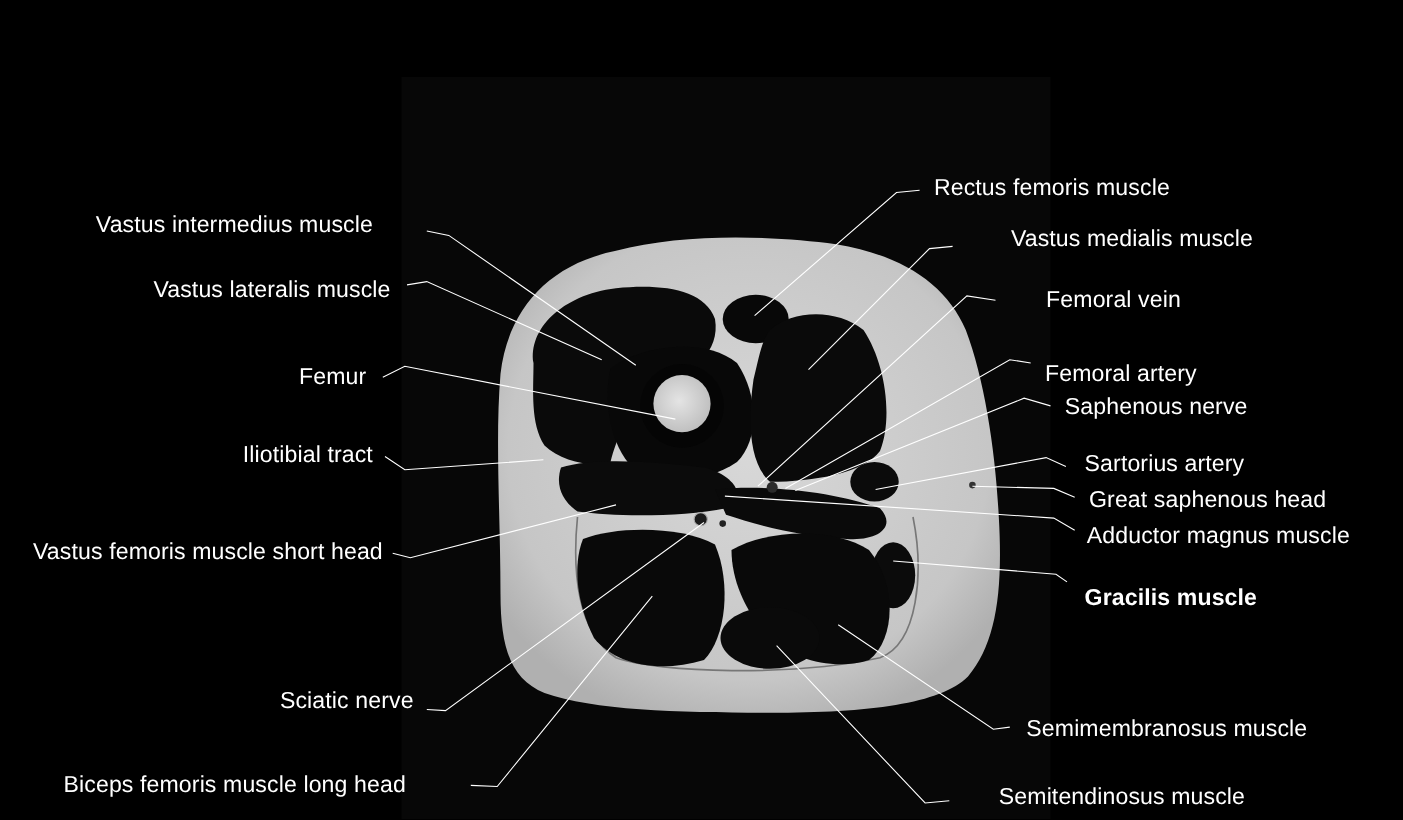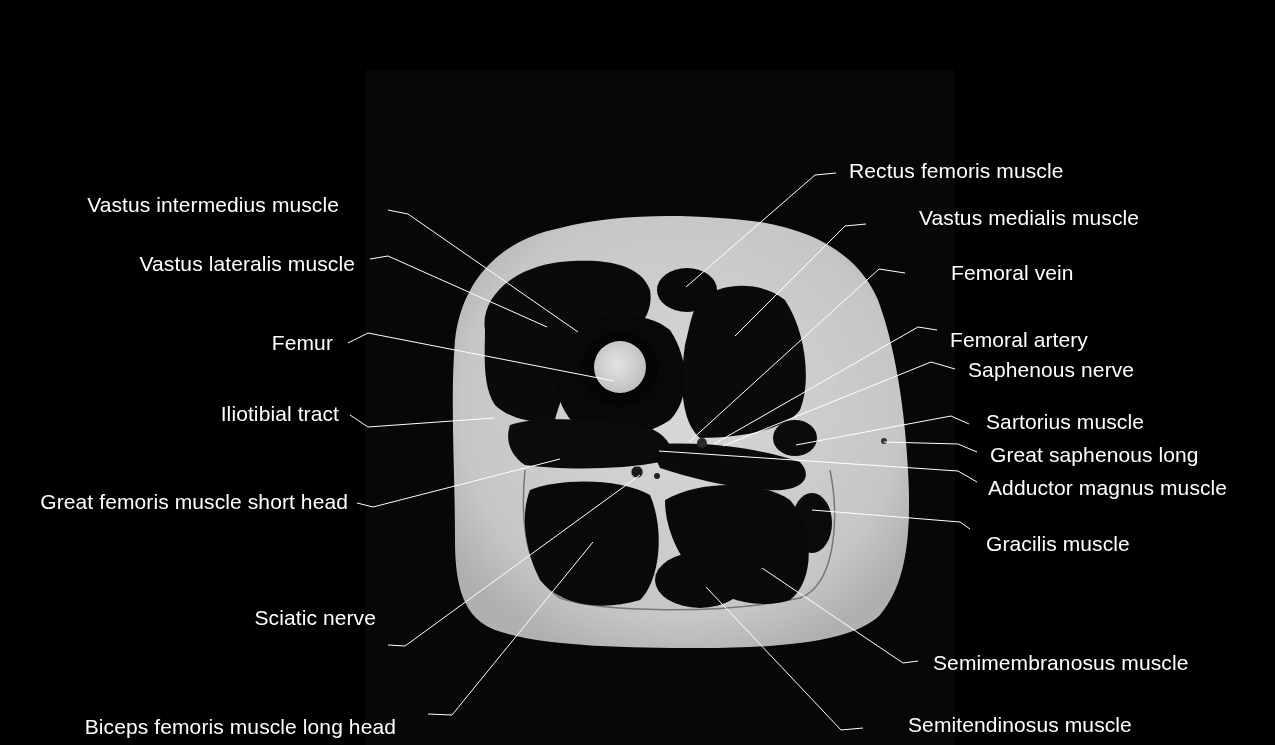--- a/index.html
+++ b/index.html
@@ -90,28 +90,28 @@
         <polyline points="918,661 903,663 762,568"></polyline>
         <polyline points="863,728 841,730 706,587"></polyline>
       </g>
   </svg>
 
   <div id="labels">
       <div class="label left" style="right: 936px; top: 193px;">Vastus intermedius muscle</div>
       <div class="label left" style="right: 920px; top: 252px;">Vastus lateralis muscle</div>
       <div class="label left" style="right: 942px; top: 331px;">Femur</div>
       <div class="label left" style="right: 936px; top: 402px;">Iliotibial tract</div>
-      <div class="label left" style="right: 927px; top: 490px;">Great femoris muscle short head</div>
-      <div class="label left" style="right: 899px; top: 606px;">Sciatic nerve</div>
-      <div class="label left" style="right: 879px; top: 702px; margin-top: 13px;">Biceps femoris muscle long head</div>
+      <div class="label left" style="right: 927px; top: 490px;">Vastus femoris muscle short head</div>
+      <div class="label left" style="right: 899px; top: 626px;">Sciatic nerve</div>
+      <div class="label left" style="right: 906px; top: 702px;">Biceps femoris muscle long head</div>
       <div class="label right" style="left: 849px; top: 159px; text-align: right;">Rectus femoris muscle</div>
       <div class="label right" style="left: 919px; top: 206px;">Vastus medialis muscle</div>
       <div class="label right" style="left: 919px; top: 261px; margin-left: 32px;">Femoral vein</div>
       <div class="label right" style="left: 950px; top: 317px; margin-top: 11px;">Femoral artery</div>
       <div class="label right" style="left: 968px; top: 358px;">Saphenous nerve</div>
-      <div class="label right" style="left: 986px; top: 410px;">Sartorius muscle</div>
-      <div class="label right" style="left: 990px; top: 443px;">Great saphenous long</div>
+      <div class="label right" style="left: 986px; top: 410px;">Sartorius artery</div>
+      <div class="label right" style="left: 990px; top: 443px;">Great saphenous head</div>
       <div class="label right" style="left: 988px; top: 476px;">Adductor magnus muscle</div>
-      <div class="label right" style="left: 986px; top: 532px;">Gracilis muscle</div>
+      <div class="label right" style="left: 986px; top: 532px; font-weight: bold;">Gracilis muscle</div>
       <div class="label right" style="left: 933px; top: 651px;">Semimembranosus muscle</div>
       <div class="label right" style="left: 876px; top: 713px; margin-left: 32px;">Semitendinosus muscle</div>
     </div>
 </div>
 
 </body></html>

